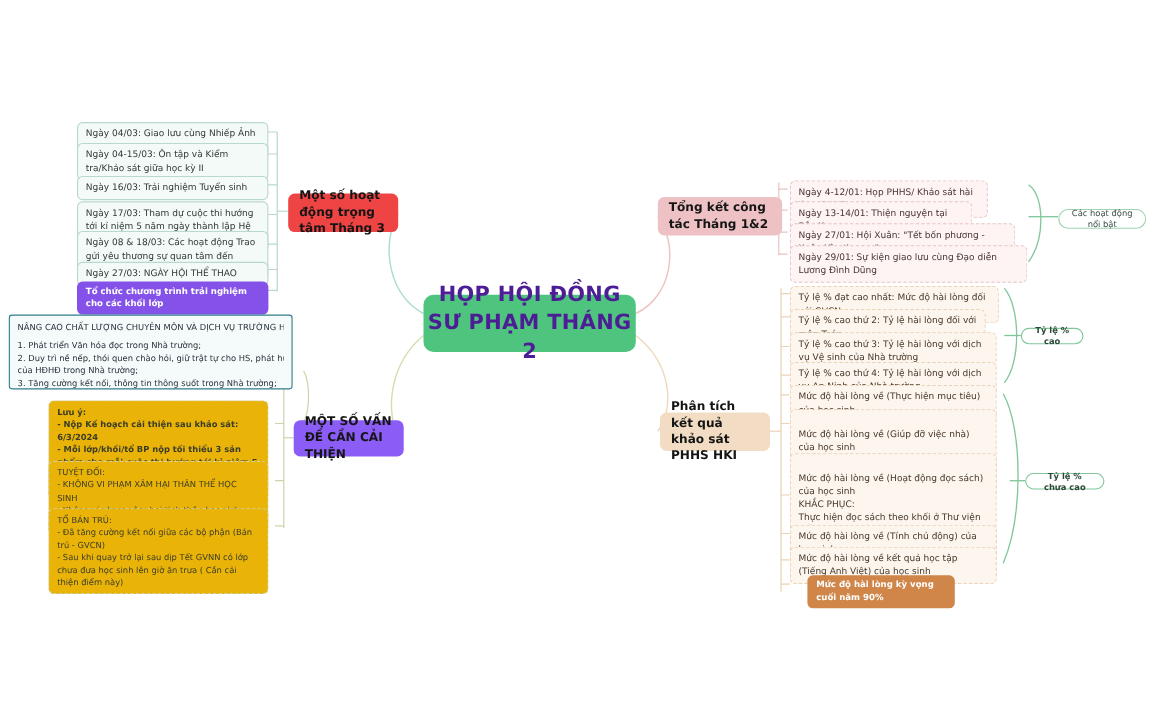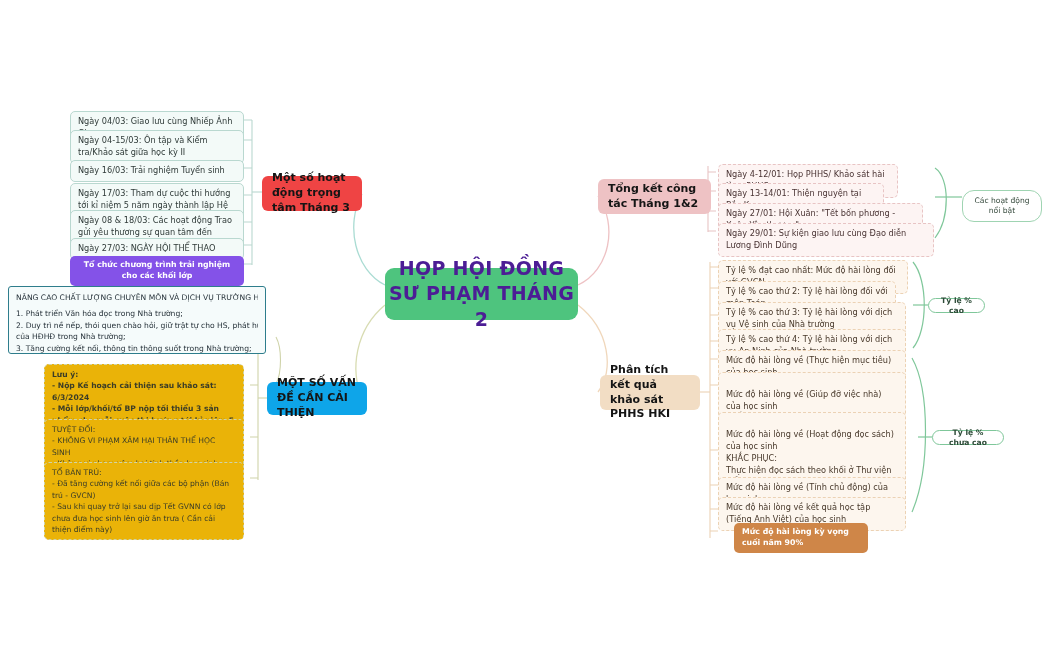--- a/index.html
+++ b/index.html
@@ -20,21 +20,21 @@
     font-weight:bold;font-size:19px;letter-spacing:.3px;line-height:1.35;color:#4c1d95;
   }
 
   
   .branch{
     border-radius:6px;display:flex;align-items:center;
     padding:7px 10px;font-weight:bold;font-size:11px;line-height:1.35;color:#151515;
   }
   .branch.teal{background:#ef4444;align-items:center;}
   .branch.pink{background:#eec2c4;}
-  .branch.olive{background:#0ea5e9;}
+  .branch.olive{background:#8b5cf6;}
   .branch.peach{background:#f2ddc4;}
 
   
   .leaf{
     border-radius:5px;border:1px dashed #b9d8d0;background:#f3faf8;
     padding:4px 7px;font-size:8.2px;line-height:1.45;color:#2f3a38;
   }
   .leaf.pink{border-color:#e8c4c4;background:#fdf4f3;color:#4a3434;}
   .leaf.peach{border-color:#ecd2b4;background:#fdf6ee;color:#47382a;}
 
@@ -144,21 +144,21 @@
   </div>
   <div class="node leaf solid-teal" style="left:70px;top:183px;width:174px;">
     <span>Ngày 17/03: Tham dự cuộc thi hướng tới kỉ niệm 5 năm ngày thành lập Hệ thống</span>
   </div>
   <div class="node leaf solid-teal" style="left:70px;top:210px;width:174px;">
     <span>Ngày 08 &amp; 18/03: Các hoạt động Trao gửi yêu thương sự quan tâm đến Bà/Mẹ/Cô giáo...</span>
   </div>
   <div class="node leaf solid-teal" style="left:70px;top:238px;width:174px;">
     <span>Ngày 27/03: NGÀY HỘI THỂ THAO</span>
   </div>
-  <div class="node badge purple" style="left:70px;top:256px;width:174px;text-align:center;">
+  <div class="node badge purple" style="left:70px;top:256px;width:174px;">
     <span>Tổ chức chương trình trải nghiệm cho các khối lớp</span>
   </div>
 
   <div class="node panel" style="left:8px;top:286px;width:258px;height:68px;">
     <div class="ptitle pline">NÂNG CAO CHẤT LƯỢNG CHUYÊN MÔN VÀ DỊCH VỤ TRƯỜNG HỌC:</div>
     <div class="pline">1. Phát triển Văn hóa đọc trong Nhà trường;</div>
     <div class="pline">2. Duy trì nề nếp, thói quen chào hỏi, giữ trật tự cho HS, phát huy vai trò</div>
     <div class="pline">của HĐHĐ trong Nhà trường;</div>
     <div class="pline">3. Tăng cường kết nối, thông tin thông suốt trong Nhà trường;</div>
     <div class="pline">4. Nâng cao chất lượng Chuyên môn và Công tác chăm sóc giáo dục HS;</div>
@@ -188,21 +188,21 @@
   </div>
   <div class="node leaf pink" style="left:718px;top:183px;width:166px;">
     <span>Ngày 13-14/01: Thiện nguyện tại Bắc Kạn</span>
   </div>
   <div class="node leaf pink" style="left:718px;top:203px;width:205px;">
     <span>Ngày 27/01: Hội Xuân: "Tết bốn phương - Xuân Yêu thương"</span>
   </div>
   <div class="node leaf pink" style="left:718px;top:223px;width:216px;">
     <span>Ngày 29/01: Sự kiện giao lưu cùng Đạo diễn Lương Đình Dũng</span>
   </div>
-  <div class="node tag plain" style="left:962px;top:190px;width:80px;height:32px;">
+  <div class="node tag plain" style="left:962px;top:190px;width:80px;height:18px;">
     <span>Các hoạt động nổi bật</span>
   </div>
 
   <div class="node leaf peach" style="left:718px;top:260px;width:190px;">
     <span>Tỷ lệ % đạt cao nhất: Mức độ hài lòng đối với GVCN</span>
   </div>
   <div class="node leaf peach" style="left:718px;top:281px;width:178px;">
     <span>Tỷ lệ % cao thứ 2: Tỷ lệ hài lòng đối với môn Toán</span>
   </div>
   <div class="node leaf peach" style="left:718px;top:302px;width:188px;">

